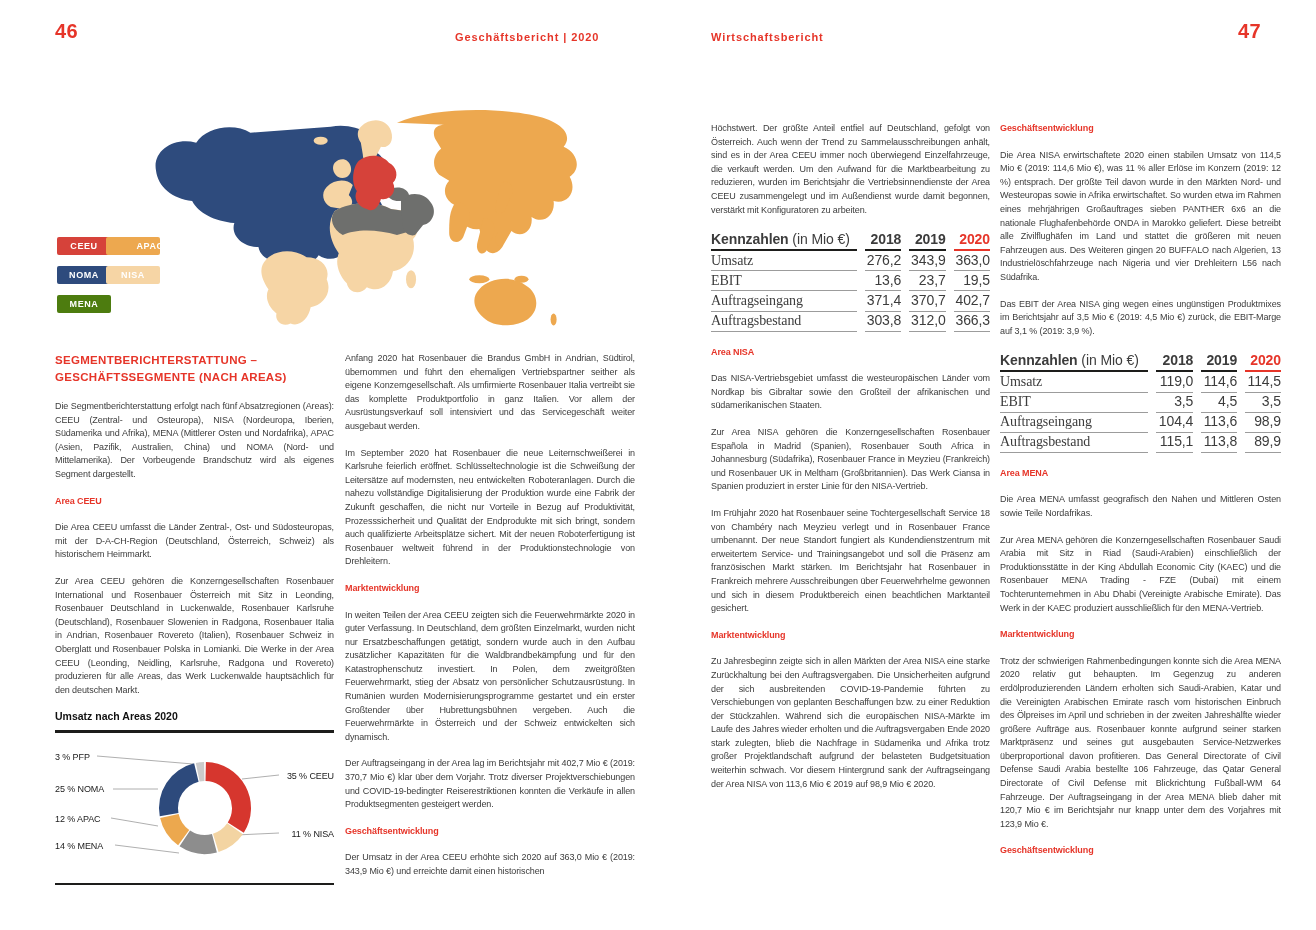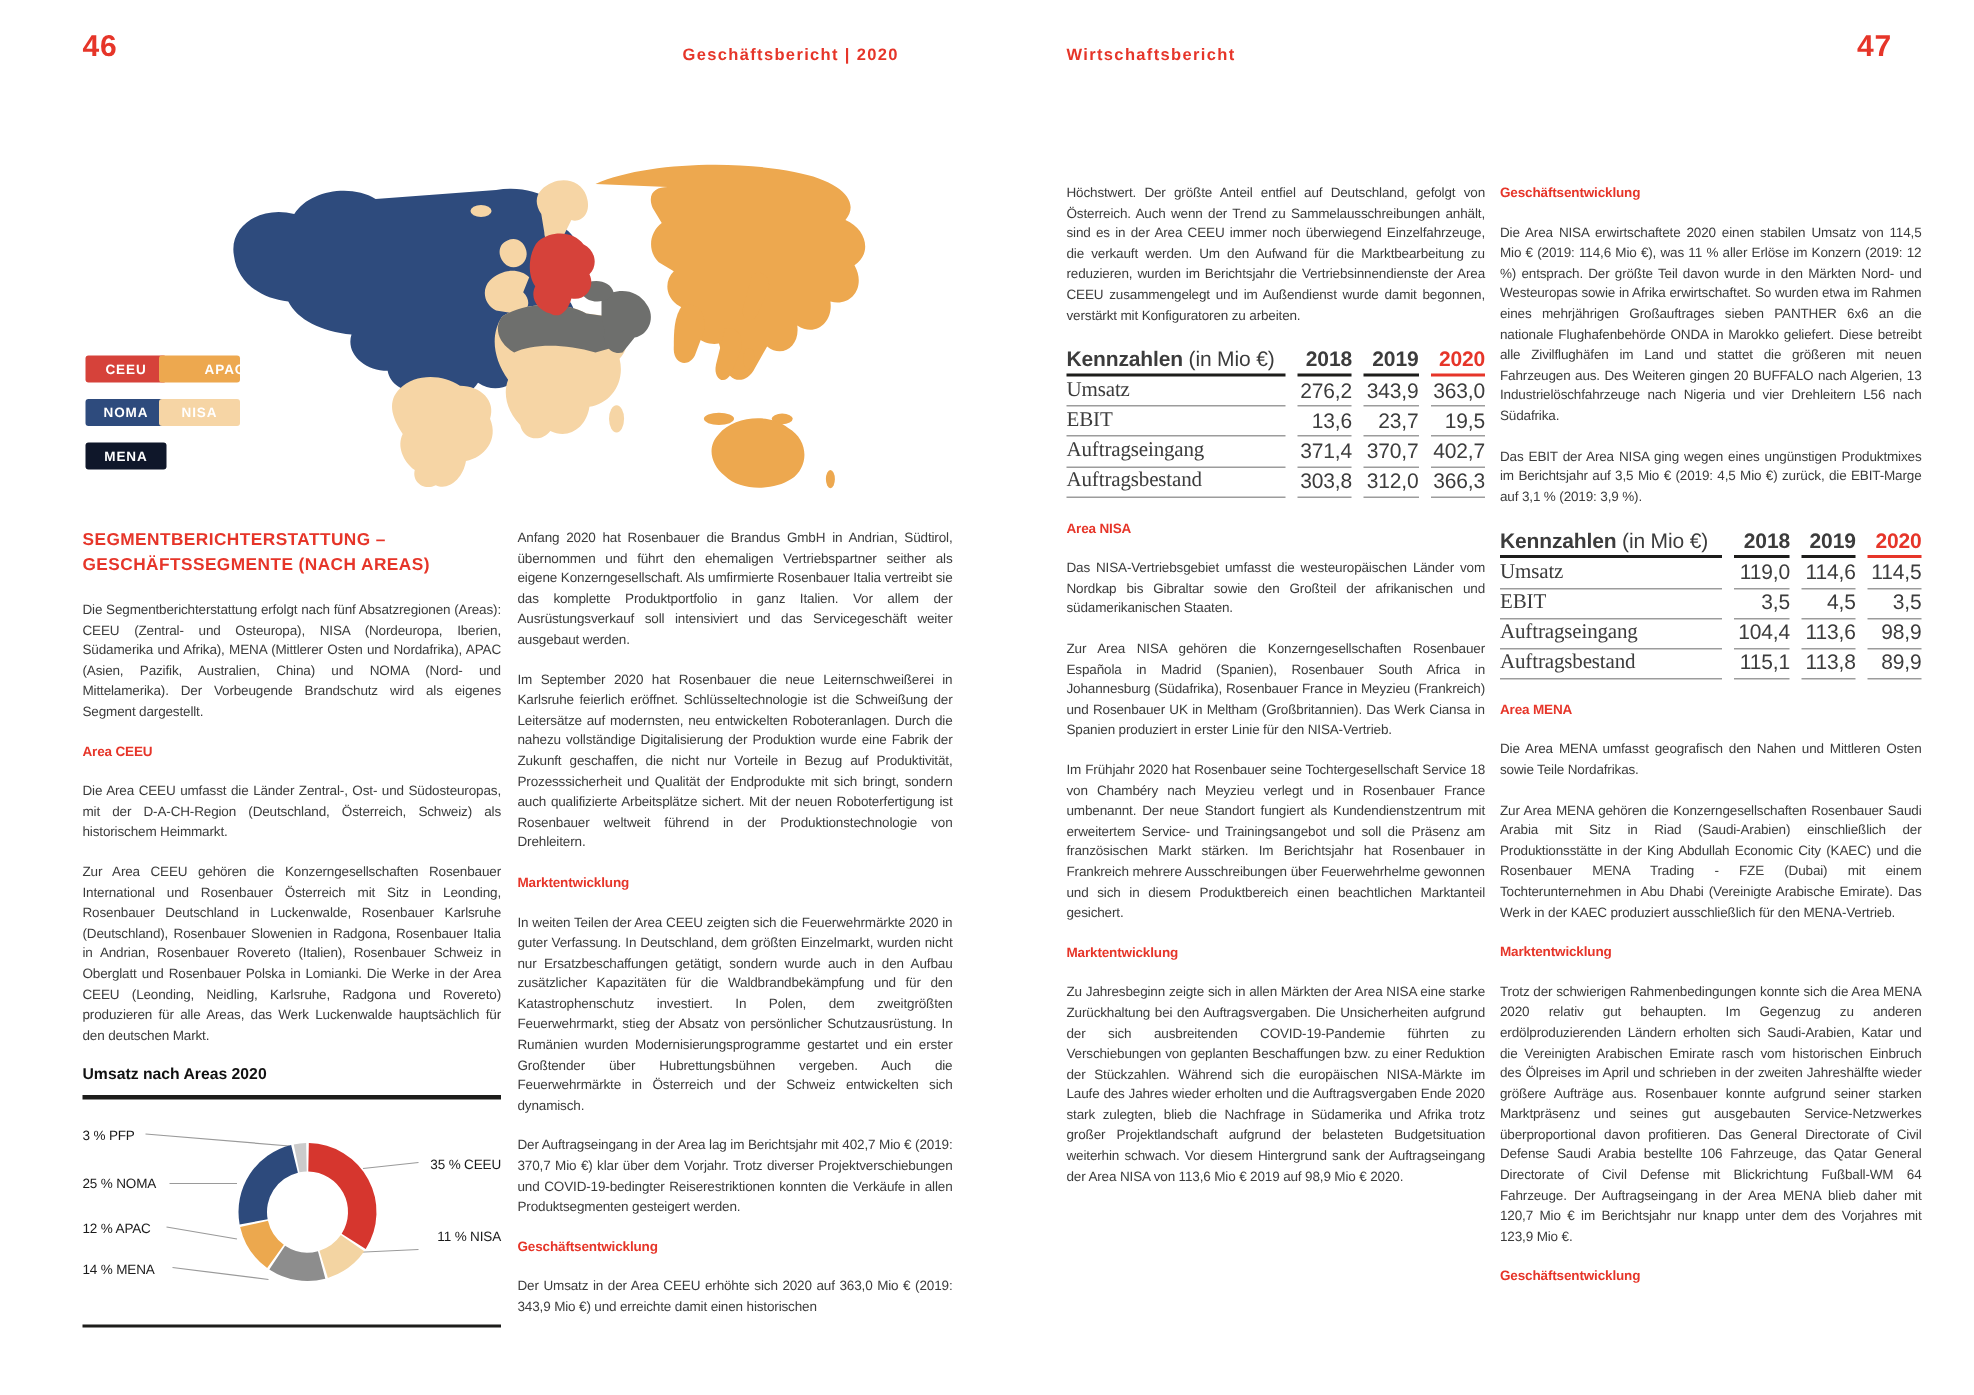--- a/index.html
+++ b/index.html
@@ -51,21 +51,21 @@
   .chart-title{font-size:10.5px; font-weight:bold; color:#111; text-align:left; letter-spacing:0;
                padding-bottom:6px; border-bottom:3px solid var(--rule);}
   .chart-area{position:relative; height:152px; border-bottom:2px solid var(--rule);}
   .chart-area svg{position:absolute; left:0; top:0;}
   .dlabel{position:absolute; font-size:9px; letter-spacing:-0.1px; color:#1a1a1a; white-space:nowrap;}
   .dl-pfp {left:0;  top:18px;}
   .dl-noma{left:0;  top:50px;}
   .dl-apac{left:0;  top:80px;}
   .dl-mena{left:0;  top:107px;}
   .dl-ceeu{right:0; top:37px;}
-  .dl-nisa{right:0; top:85px;}
+  .dl-nisa{right:0; top:95px;}
   .leader{stroke:var(--leader); stroke-width:0.8;}
 </style>
 </head>
 <body>
 
 <div class="spread">
 
   <div class="pagenum" id="pagenum-left">46</div>
   <div class="runhead" id="runhead-left">Geschäftsbericht | 2020</div>
   <div class="runhead" id="runhead-right">Wirtschaftsbericht</div>
@@ -102,21 +102,21 @@
     <path d="M238,92 C246,86 258,88 260,96 C258,102 248,104 242,100 C238,97 236,95 238,92 Z" fill="#6e6f6d"></path>
 
     <path d="M210,62 C220,54 234,56 240,64 C248,68 250,78 244,84 C248,92 242,102 232,100 C230,108 224,114 218,110 C210,108 204,100 208,92 C202,84 204,68 210,62 Z" fill="#d6423a"></path>
   </svg>
 
   <div class="legend">
     <div class="badge" style="background: rgb(214, 66, 58);">CEEU</div>
     <div class="badge" style="background: rgb(237, 168, 79); padding-left: 34px;">APAC</div>
     <div class="badge" style="background: rgb(46, 75, 125);">NOMA</div>
     <div class="badge" style="background: rgb(246, 213, 165);">NISA</div>
-    <div class="badge" style="background: #0f172a;">MENA</div>
+    <div class="badge" style="background: #4d7c0f;">MENA</div>
   </div>
 
   <div class="col" id="l-col1">
     <div class="mainhead">SEGMENTBERICHTERSTATTUNG – GESCHÄFTSSEGMENTE (NACH AREAS)</div>
     <p>Die Segmentberichterstattung erfolgt nach fünf Absatzregionen (Areas): CEEU (Zentral- und Osteuropa), NISA (Nordeuropa, Iberien, Südamerika und Afrika), MENA (Mittlerer Osten und Nordafrika), APAC (Asien, Pazifik, Australien, China) und NOMA (Nord- und Mittelamerika). Der Vorbeugende Brandschutz wird als eigenes Segment dargestellt.</p>
     <p class="subhead">Area CEEU</p>
     <p>Die Area CEEU umfasst die Länder Zentral-, Ost- und Südosteuropas, mit der D-A-CH-Region (Deutschland, Österreich, Schweiz) als historischem Heimmarkt.</p>
     <p>Zur Area CEEU gehören die Konzerngesellschaften Rosenbauer International und Rosenbauer Österreich mit Sitz in Leonding, Rosenbauer Deutschland in Luckenwalde, Rosenbauer Karlsruhe (Deutschland), Rosenbauer Slowenien in Radgona, Rosenbauer Italia in Andrian, Rosenbauer Rovereto (Italien), Rosenbauer Schweiz in Oberglatt und Rosenbauer Polska in Lomianki. Die Werke in der Area CEEU (Leonding, Neidling, Karlsruhe, Radgona und Rovereto) produzieren für alle Areas, das Werk Luckenwalde hauptsächlich für den deutschen Markt.</p>
 
     <div class="chart-block">

